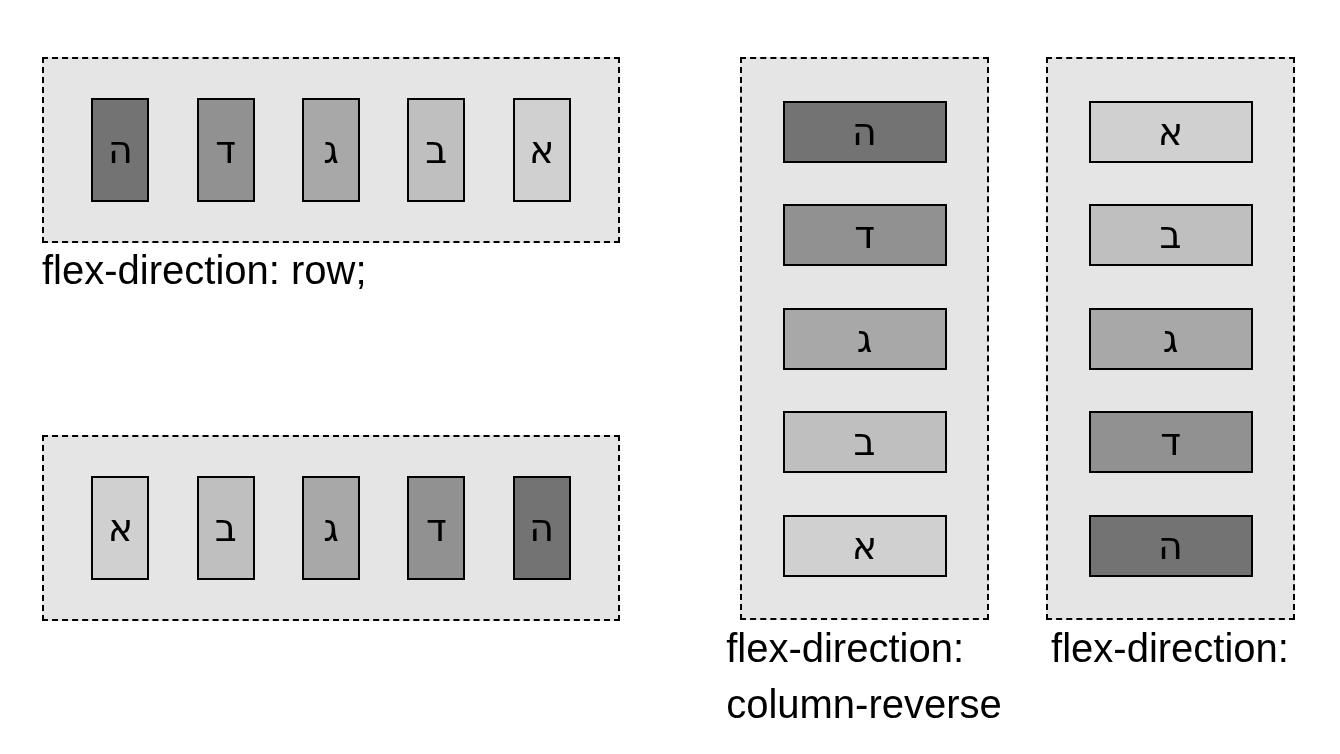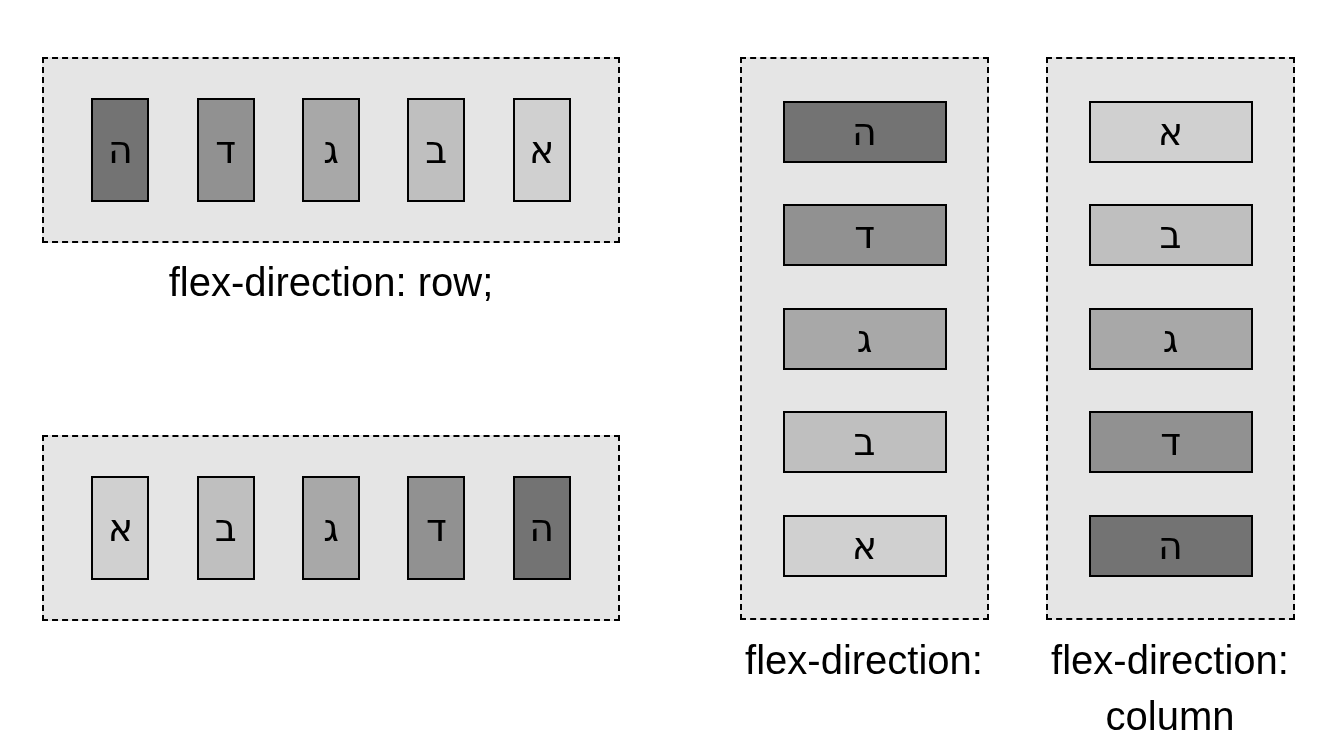--- a/index.html
+++ b/index.html
@@ -56,23 +56,22 @@
     font-size: 38px;
     color: var(--text-color);
   }
   .row-box .flex-item { width: 58px; height: 104px; }
   .col-box .flex-item { width: 164px; height: 62px; }
   .demo-label {
     position: absolute;
     font-size: 40px;
     line-height: 56px;
     color: var(--text-color);
-    text-align: center;
+    text-align: left;
     white-space: nowrap;
-    margin-top: 12px;
   }
   #label-row { left: 42px; top: 242px; width: 578px; }
   #label-row-reverse { left: 42px; top: 620px; width: 578px; }
   #label-column-reverse { left: 864px; top: 620px; transform: translateX(-50%); }
   #label-column { left: 1170px; top: 620px; transform: translateX(-50%); }
 </style>
 </head>
 <body>
 
 <div class="figure">
@@ -98,27 +97,27 @@
 
   <div id="container-column-reverse" class="flex-container col-box">
       <div class="flex-item" style="background: rgb(115, 115, 115);">ה</div>
       <div class="flex-item" style="background: rgb(145, 145, 145);">ד</div>
       <div class="flex-item" style="background: rgb(168, 168, 168);">ג</div>
       <div class="flex-item" style="background: rgb(191, 191, 191);">ב</div>
       <div class="flex-item" style="background: rgb(208, 208, 208);">א</div>
     </div>
   <div id="label-column-reverse" class="demo-label">
     <div>flex-direction:</div>
+    <div>column-reverse</div>
   </div>
 
   <div id="container-column" class="flex-container col-box">
       <div class="flex-item" style="background: rgb(208, 208, 208);">א</div>
       <div class="flex-item" style="background: rgb(191, 191, 191);">ב</div>
       <div class="flex-item" style="background: rgb(168, 168, 168);">ג</div>
       <div class="flex-item" style="background: rgb(145, 145, 145);">ד</div>
       <div class="flex-item" style="background: rgb(115, 115, 115);">ה</div>
     </div>
   <div id="label-column" class="demo-label">
     <div>flex-direction:</div>
-    <div>column</div>
   </div>
 
 </div>
 
 </body></html>

